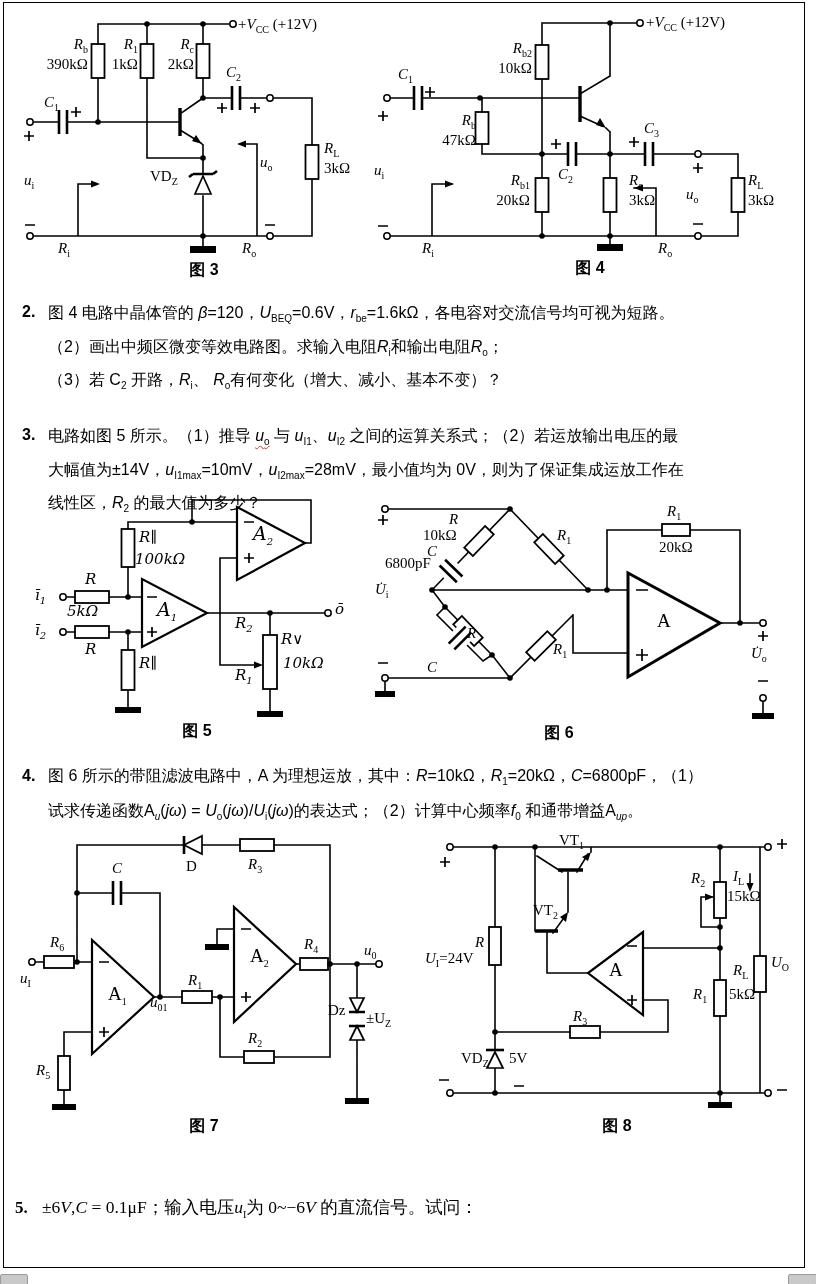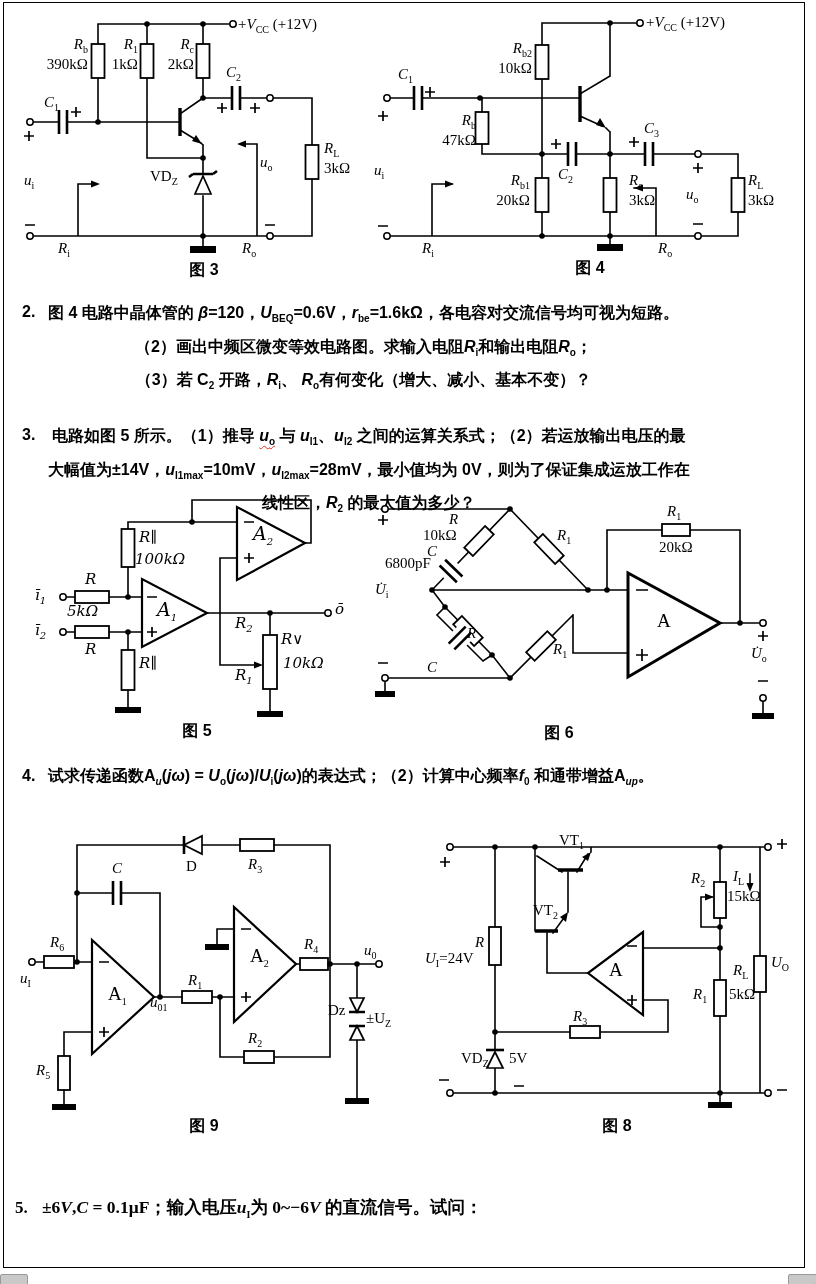--- a/index.html
+++ b/index.html
@@ -25,21 +25,21 @@
        line-height:1.08;white-space:nowrap;color:#000;}
   .lbl i{font-style:italic;}
   .lbl sub{font-size:10px;}
   .ra{text-align:right;}
   .hw{font-family:"DejaVu Serif",serif;font-style:italic;}
   .big{font-size:19px;}
   .cap{position:absolute;font-weight:700;font-size:16px;width:80px;text-align:center;
        font-family:"Liberation Sans",sans-serif;}
   .qnum{position:absolute;font-weight:700;font-size:16px;}
   .qbody{position:absolute;}
-  .qline{font-weight:700;font-size:16px;line-height:27.5px;white-space:nowrap;text-align:center;}
+  .qline{font-weight:400;font-size:16px;line-height:27.5px;white-space:nowrap;}
   .qline i{font-style:italic;}
   .qline sub{font-size:10px;}
   .q5n{font-family:"Liberation Serif",serif;font-size:17px;}
   .q5 .qline{font-family:"Liberation Serif",serif;font-size:17.5px;line-height:42px;}
   .wavy{text-decoration-line:underline;text-decoration-style:wavy;
         text-decoration-color:#e03020;text-decoration-thickness:1px;text-underline-offset:4px;}
   .sbc{position:absolute;background:#c9c9c9;border:1px solid #9a9a9a;border-radius:2px;}
 </style>
 </head>
 <body>
@@ -276,20 +276,21 @@
     <span class="lbl" style="left:284px;top:44px">20kΩ</span>
     <span class="lbl big" style="left:282px;top:116px">A</span>
     <span class="lbl" style="left:0px;top:86px"><i>U̇</i><sub>i</sub></span>
     <span class="lbl" style="left:376px;top:150px"><i>U̇</i><sub>o</sub></span>
     <div class="cap" style="left:144px;top:228px">图 6</div>
   </div>
 
   <div>
     <span class="qnum" style="left:22px;top:767px">4.</span>
     <div class="qbody" style="left:48px;top:761px">
+      <div class="qline" style="line-height:29px">图 6 所示的带阻滤波电路中，A 为理想运放，其中：<i>R</i>=10kΩ，<i>R</i><sub>1</sub>=20kΩ，<i>C</i>=6800pF，（1）</div>
       <div class="qline" style="line-height:29px">试求传递函数A<sub><i>u</i></sub>(<i>jω</i>) = <i>U</i><sub>o</sub>(<i>jω</i>)/<i>U</i><sub>i</sub>(<i>jω</i>)的表达式；（2）计算中心频率<i>f</i><sub>0</sub> 和通带增益A<sub><i>up</i></sub>。</div>
     </div>
   </div>
 
   <div class="fig" style="left:12px;top:832px;width:428px;height:312px">
     <svg width="428" height="312" viewBox="0 0 428 312">
       <g>
         <path class="w" d="M65,13 H318 M65,13 V130 M318,13 V132 M65,61 H101 M109,61 H148 M148,61 V165 M23,130 H32 M62,130 H80 M52,200 H80 M52,200 V224 M52,258 V272 M142,165 H170 M200,165 H222 M205,97 H222 M205,97 V112 M284,132 H288 M316,132 H364 M208,165 V225 M208,225 H232 M262,225 H318 M318,225 V132 M345,132 V166 M345,208 V266"></path>
       </g>
       <g>
@@ -340,21 +341,21 @@
     <span class="lbl big" style="left:96px;top:152px">A<sub>1</sub></span>
     <span class="lbl" style="left:138px;top:162px"><i>u</i><sub>01</sub></span>
     <span class="lbl" style="left:176px;top:140px"><i>R</i><sub>1</sub></span>
     <span class="lbl big" style="left:238px;top:114px">A<sub>2</sub></span>
     <span class="lbl" style="left:24px;top:230px"><i>R</i><sub>5</sub></span>
     <span class="lbl" style="left:236px;top:198px"><i>R</i><sub>2</sub></span>
     <span class="lbl" style="left:292px;top:104px"><i>R</i><sub>4</sub></span>
     <span class="lbl" style="left:352px;top:110px"><i>u</i><sub>0</sub></span>
     <span class="lbl" style="left:316px;top:170px">Dz</span>
     <span class="lbl" style="left:354px;top:178px">±U<sub>Z</sub></span>
-    <div class="cap" style="left:152px;top:284px">图 9</div>
+    <div class="cap" style="left:152px;top:284px">图 7</div>
   </div>
 
   <div class="fig" style="left:425px;top:832px;width:385px;height:312px">
     <svg width="385" height="312" viewBox="0 0 385 312">
       <g>
         <path class="w" d="M28,15 H340 M110,15 V99 M137,40 L112,24 M152,40 L163,22 M166,15 V20 M128,101 L141,83 M143,80 V40 M122,101 V141 M122,141 H163 M218,116 H295 M218,168 H243 M243,168 V200 M175,200 H243 M70,200 H145 M70,15 V95 M70,133 V218 M70,236 V261 M28,261 H340 M295,15 V50 M295,86 V148 M276,65 H287 M276,65 V95 M276,95 H295 M295,184 V261 M295,261 V270 M335,15 V124 M335,160 V261 M325,42 V52"></path>
       </g>
       <g>
         <path class="bb" d="M133,38 H158 M110,99 H133"></path>
         <polygon class="ah" points="166,20 163,29 157,25"></polygon>

